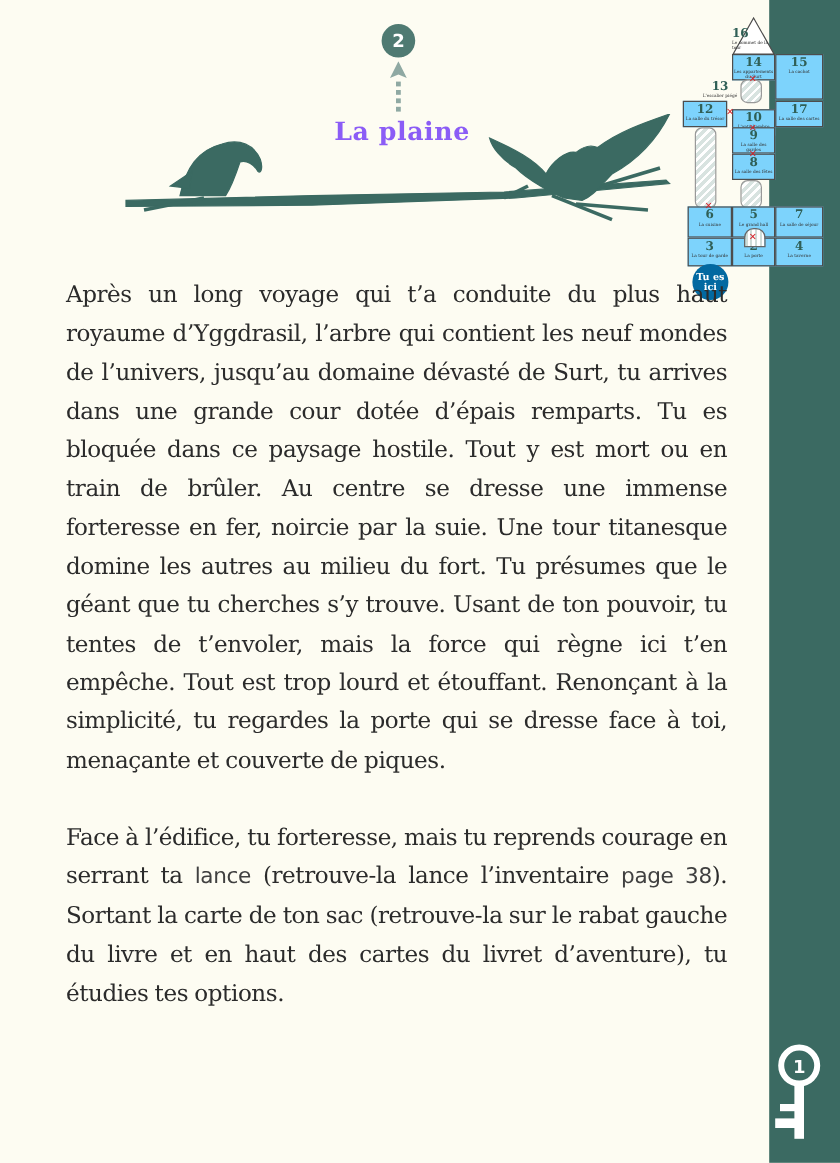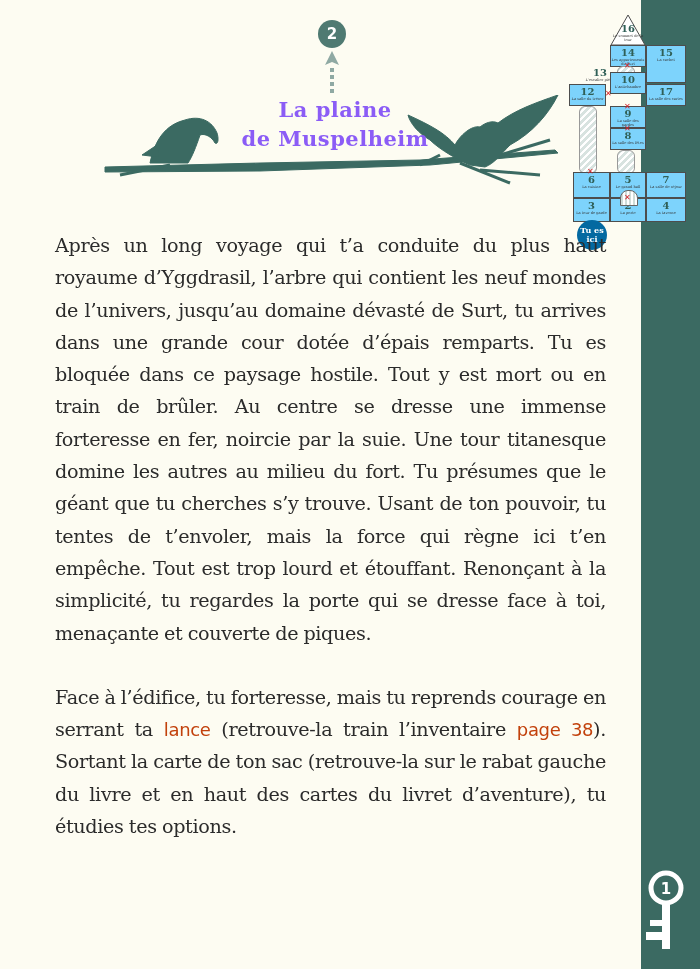--- a/index.html
+++ b/index.html
@@ -43,21 +43,21 @@
   }
 
   
   .body {
     position: absolute; left: 55px; top: 230px; width: 551px;
     font-family: "DejaVu Serif", serif; font-size: 19.2px; line-height: 32.3px;
     text-align: justify; color: #2b2b2b; letter-spacing: -0.35px; word-spacing: -0.5px;
   }
   .body p { margin: 0; }
   .body p + p { margin-top: 32px; }
-  .bold-sans { font-family: "DejaVu Sans", sans-serif; font-weight: normal; color: #c2410c; font-size: 18px; }
+  .bold-sans { font-family: "DejaVu Sans", sans-serif; font-weight: normal; color: #404040; font-size: 18px; }
 </style>
 </head>
 <body>
 
 <div class="sidebar"></div>
 
 <div class="header">
   <div class="chapter-badge">2</div>
   <svg class="arrow-up" viewBox="0 0 20 50">
     <polygon points="10,0 3,14 10,11 17,14" fill="#8fa9a3"></polygon>
@@ -77,30 +77,29 @@
       <path d="M400,60 L450,45" stroke-width="3"></path>
 
       <path d="M50,68 C55,45 65,30 85,25 C100,20 112,26 117,38 C119,44 118,50 115,48 C112,42 105,38 100,40 C96,52 92,62 88,68 Z"></path>
       <path d="M42,60 L60,48 L58,62 Z"></path>
 
       <path d="M308,20 C330,30 345,38 355,50 C360,40 372,30 380,32 C385,28 392,25 398,28 C415,15 435,8 458,0 C448,20 432,38 410,50 C400,60 395,68 385,72 L370,70 C360,66 340,55 330,45 C318,38 310,28 308,20 Z"></path>
     </g>
   </svg>
   <div class="title">
     <div>La plaine</div>
-    <div>de Muspelheim</div>
   </div>
 </div>
 
 <div>
 
   <svg style="position:absolute;left:610px;top:14px;width:36px;height:32px;" viewBox="0 0 36 32">
     <polygon points="18,1 35,31 1,31" fill="#fff" stroke="#4d4d4d" stroke-width="1"></polygon>
   </svg>
-  <div style="position:absolute;left:610px;top:24px;width:36px;text-align:center;color:#2f5f56;">
+  <div style="position:absolute;left:610px;top:24px;width:36px;color:#2f5f56;">
     <span style="display:block;font-weight:bold;font-size:10px;line-height:10px;">16</span>
     <span style="display:block;font-size:3.6px;line-height:4px;color:#333;">Le sommet de la tour</span>
   </div>
   <div class="room" style="left:610px;top:45px;width:36px;height:22px;">
     <span class="num">14</span>
       <span class="lbl">Les appartements du Surt</span>
   </div>
   <div class="room" style="left:646px;top:45px;width:40px;height:38px;">
     <span class="num">15</span>
       <span class="lbl">La cachot</span>
@@ -108,21 +107,21 @@
   <div style="position:absolute;left:583px;top:68px;width:34px;text-align:center;color:#2f5f56;">
     <span style="display:block;font-weight:bold;font-size:10px;line-height:10px;">13</span>
     <span style="display:block;font-size:3.6px;line-height:4px;color:#333;">L'escalier piégé</span>
   </div>
 
   <div style="position:absolute;left:617px;top:66px;width:16px;height:18px;border:1px solid #999;border-radius:6px;background:repeating-linear-gradient(135deg,#d8e3e0 0 3px,#fff 3px 5px);"></div>
   <div class="room" style="left:569px;top:84px;width:37px;height:22px;">
     <span class="num">12</span>
       <span class="lbl">La salle du trésor</span>
   </div>
-  <div class="room" style="left:610px;top:72px;width:36px;height:22px;">
+  <div class="room" style="left:610px;top:91px;width:36px;height:22px;">
     <span class="num">10</span>
       <span class="lbl">L'antichambre</span>
   </div>
   <div class="room" style="left:646px;top:84px;width:40px;height:22px;">
     <span class="num">17</span>
       <span class="lbl">La salle des cartes</span>
   </div>
   <div class="room" style="left:610px;top:106px;width:36px;height:22px;">
     <span class="num">9</span>
       <span class="lbl">La salle des gardes</span>
@@ -165,21 +164,21 @@
   <span class="cross" style="left:605px;top:90px;">✕</span>
   <span class="cross" style="left:624px;top:103px;">✕</span>
   <span class="cross" style="left:624px;top:125px;">✕</span>
   <span class="cross" style="left:587px;top:168px;">✕</span>
   <span class="cross" style="left:624px;top:194px;">✕</span>
   <div class="here">Tu es ici</div>
 </div>
 
 <div class="body">
   <p>Après un long voyage qui t’a conduite du plus haut royaume d’Yggdrasil, l’arbre qui contient les neuf mondes de l’univers, jusqu’au domaine dévasté de Surt, tu arrives dans une grande cour dotée d’épais remparts. Tu es bloquée dans ce paysage hostile. Tout y est mort ou en train de brûler. Au centre se dresse une immense forteresse en fer, noircie par la suie. Une tour titanesque domine les autres au milieu du fort. Tu présumes que le géant que tu cherches s’y trouve. Usant de ton pouvoir, tu tentes de t’envoler, mais la force qui règne ici t’en empêche. Tout est trop lourd et étouffant. Renonçant à la simplicité, tu regardes la porte qui se dresse face à toi, menaçante et couverte de piques.</p>
-  <p><span>Face à l’édifice, tu forteresse, mais tu reprends courage en serrant ta </span><span class="bold-sans">lance</span><span> (retrouve-la train l’inventaire </span><span class="bold-sans">page 38</span><span>). Sortant la carte de ton sac (retrouve-la sur le rabat gauche du livre et en haut des cartes du livret d’aventure), tu étudies tes options.</span></p>
+  <p><span>Face à l’édifice, tu forteresse, mais tu reprends courage en serrant ta </span><span class="bold-sans">lance</span><span> (retrouve-la lance l’inventaire </span><span class="bold-sans">page 38</span><span>). Sortant la carte de ton sac (retrouve-la sur le rabat gauche du livre et en haut des cartes du livret d’aventure), tu étudies tes options.</span></p>
 </div>
 
 <svg class="key-icon" viewBox="0 0 44 82">
   <circle cx="22" cy="18" r="15" fill="none" stroke="#fff" stroke-width="5"></circle>
   <rect x="18" y="33" width="8" height="46" fill="#fff"></rect>
   <rect x="6" y="50" width="13" height="6" fill="#fff"></rect>
   <rect x="2" y="62" width="17" height="8" fill="#fff"></rect>
   <text x="22" y="24" text-anchor="middle" fill="#fff" font-family="DejaVu Sans, sans-serif" font-weight="bold" font-size="15">1</text>
 </svg>
 

